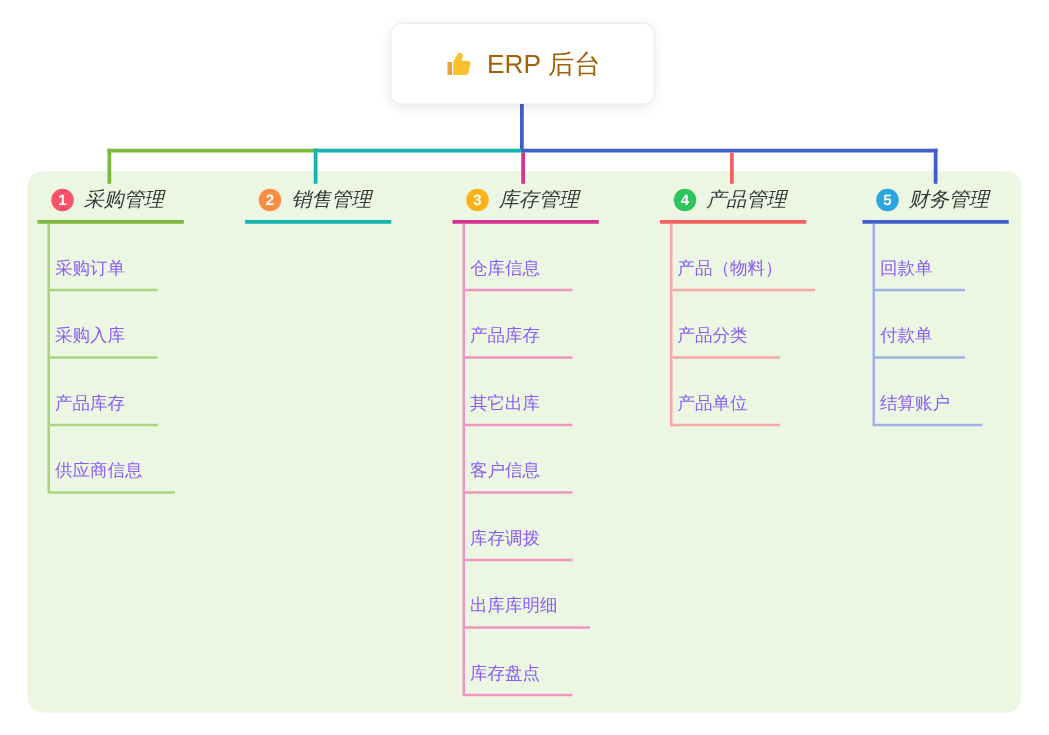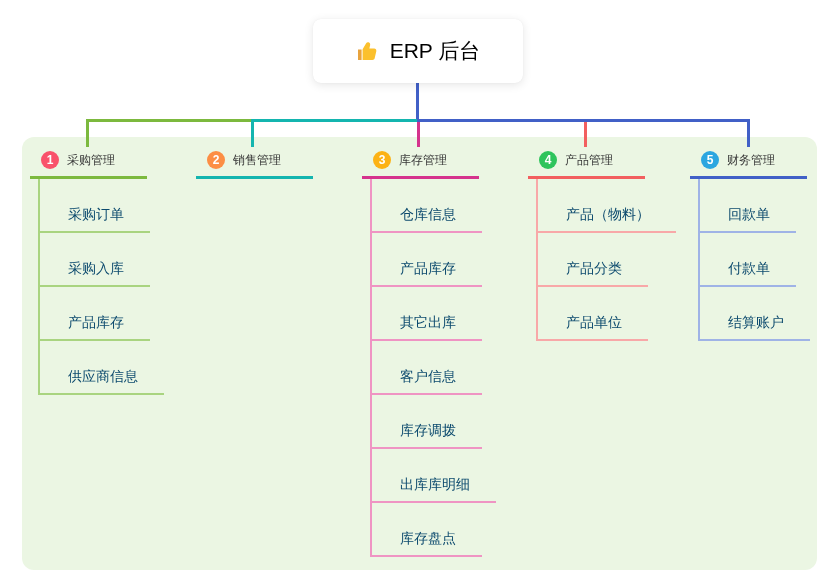--- a/index.html
+++ b/index.html
@@ -8,21 +8,21 @@
     font-family:"Liberation Sans","DejaVu Sans",sans-serif;
   }
   
   .panel{position:absolute;left:22px;top:137px;width:795px;height:433px;border-radius:12px;}
   
   .root-card{
     position:absolute;left:313px;top:19px;width:210px;height:64px;
     background:#ffffff;border-radius:8px;
     box-shadow:0 2px 10px rgba(0,0,0,0.10),0 0 1px rgba(0,0,0,0.08);
     display:flex;align-items:center;justify-content:center;gap:10px;
-    font-size:21px;color:#000000;cursor:pointer;
+    font-size:21px;color:#a16207;cursor:pointer;
   }
   .thumb{width:24px;height:24px;display:inline-flex;align-items:center;justify-content:center;}
   
   .line{position:absolute;}
   .root-drop{left:416px;top:83px;width:3px;height:37px;}
   .bus{top:119px;height:3px;}
   .bus-green{left:86px;width:168px;}
   .bus-teal{left:251px;width:169px;}
   .bus-blue{left:417px;width:333px;}
   .drop{width:3px;}
@@ -32,28 +32,28 @@
   .drop-4{left:584px;top:122px;height:25px;}
   .drop-5{left:747px;top:119px;height:28px;}
   
   .branch{position:absolute;top:148px;width:117px;}
   .branch-head{display:flex;align-items:center;gap:8px;padding-left:11px;height:24px;cursor:pointer;}
   .badge{
     width:18px;height:18px;border-radius:50%;background:var(--badge);
     color:#ffffff;font-size:12px;font-weight:bold;
     display:inline-flex;align-items:center;justify-content:center;flex:0 0 18px;
   }
-  .branch-label{font-size:12px;color:#373737;white-space:nowrap;}
+  .branch-label{font-size:16px;color:#373737;white-space:nowrap;font-style:italic;}
   .branch-rule{height:3px;width:117px;background:var(--c);margin-top:4px;}
   .children{margin-left:8px;border-left:2px solid var(--light);}
   .child{height:54px;display:flex;align-items:flex-end;}
   .child-label{
     display:inline-block;white-space:nowrap;
-    font-size:14px;color:#0c4a6e;
-    padding:0 26px 7px 28px;
+    font-size:14px;color:#8b5cf6;
+    padding:0 26px 7px 4px;
     border-bottom:2px solid var(--light);
     cursor:pointer;
   }
 </style>
 </head>
 <body>
 
 <div class="canvas">
 
   <div class="panel" style="background: rgb(235, 246, 227);"></div>

